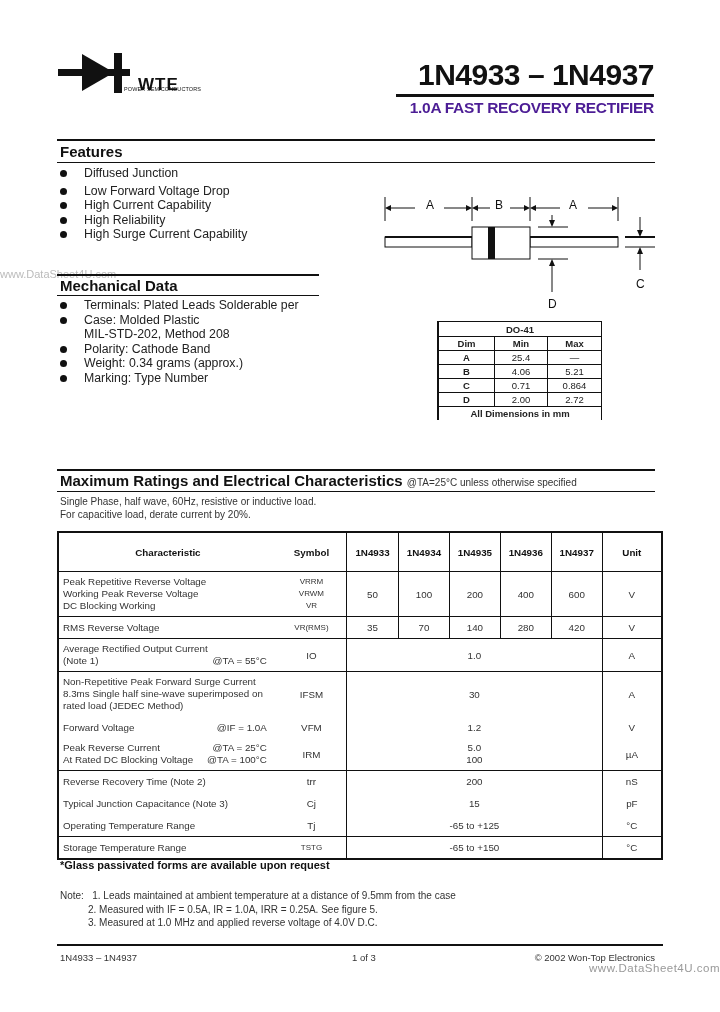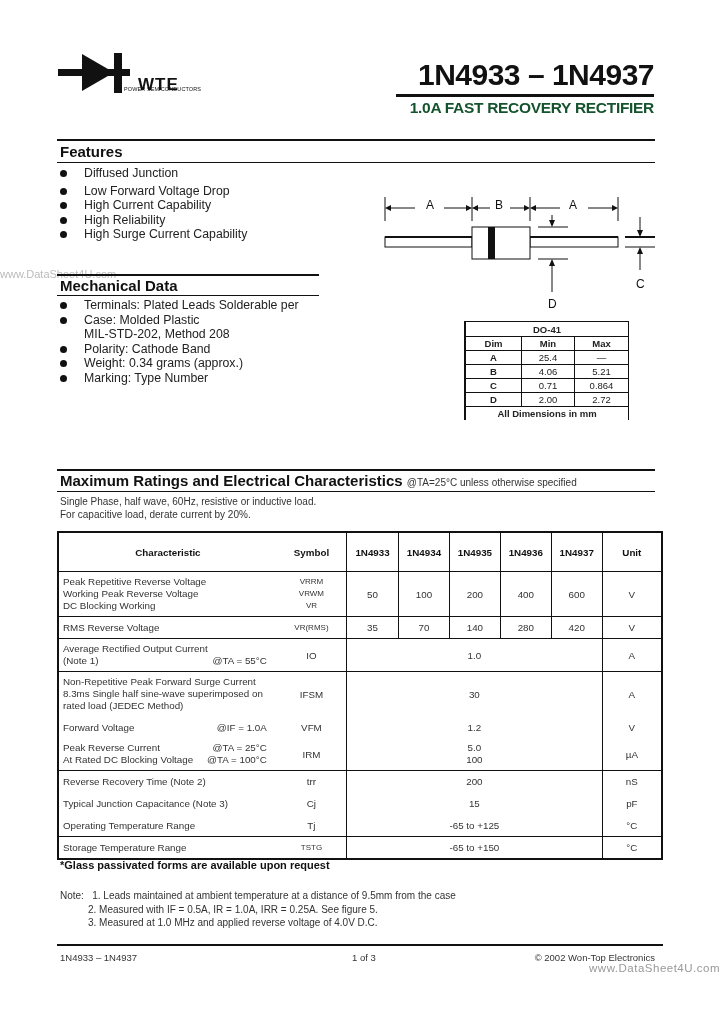--- a/index.html
+++ b/index.html
@@ -4,33 +4,33 @@
 <style>
   html, body { margin:0; padding:0; background:#ffffff; }
   body { width:720px; height:1012px; position:relative; overflow:hidden;
          font-family:"Liberation Sans", sans-serif; color:#111; }
   .abs { position:absolute; }
   .logo { left:58px; top:50px; width:160px; height:46px; }
   .wte-text { position:absolute; left:80px; top:25px; font-family:"Liberation Sans", sans-serif; font-weight:bold; font-size:17px; letter-spacing:1px; color:#111; }
   .wte-sub { position:absolute; left:66px; top:36px; font-size:5.5px; letter-spacing:0.1px; color:#111; white-space:nowrap; }
   .title { right:66px; top:58px; font-size:30px; font-weight:bold; letter-spacing:-0.5px; color:#111; }
   .title-rule { left:396px; top:94px; width:258px; height:3px; background:#111; }
-  .subtitle { right:66px; top:99px; font-size:15.5px; font-weight:bold; letter-spacing:-0.3px; color:#14532d; }
+  .subtitle { right:66px; top:99px; font-size:15.5px; font-weight:bold; letter-spacing:-0.3px; color:#4c1d95; }
 
   .sec-rule-top { height:2px; background:#111; }
   .sec-rule-bot { height:1px; background:#111; }
   .sec-head { font-weight:bold; font-size:15px; color:#111; }
 
   ul.bullets { list-style:none; margin:0; padding:0; }
   ul.bullets li { position:relative; padding-left:26px; font-size:12.3px; line-height:14.6px; color:#222; }
   ul.bullets li::before { content:""; position:absolute; left:2px; top:4px; width:7px; height:7px; border-radius:50%; background:#111; }
 
   .watermark { left:0; top:268px; font-size:11px; color:#bbb; }
 
-  .dimtable { left:437px; top:321px; border-collapse:collapse; font-size:9.5px; color:#222;margin-left:27px; }
+  .dimtable { left:437px; top:321px; border-collapse:collapse; font-size:9.5px; color:#222; }
   .dimtable td { border:1px solid #111; text-align:center; height:13px; padding:0; }
   .dimtable .hd { font-weight:bold; }
 
   .mr-title { left:60px; top:472px; font-size:15px; font-weight:bold; color:#111; white-space:nowrap; }
   .mr-title small { font-weight:normal; font-size:10px; color:#333; }
   .cond { left:60px; font-size:10px; color:#333; }
 
   .spec { left:57px; top:531px; width:606px; border-collapse:collapse; font-size:9.8px; color:#333; border:2px solid #111; }
   .spec td { padding:4px 4px; vertical-align:middle; }
   .spec .b { border-left:1px solid #111; }

